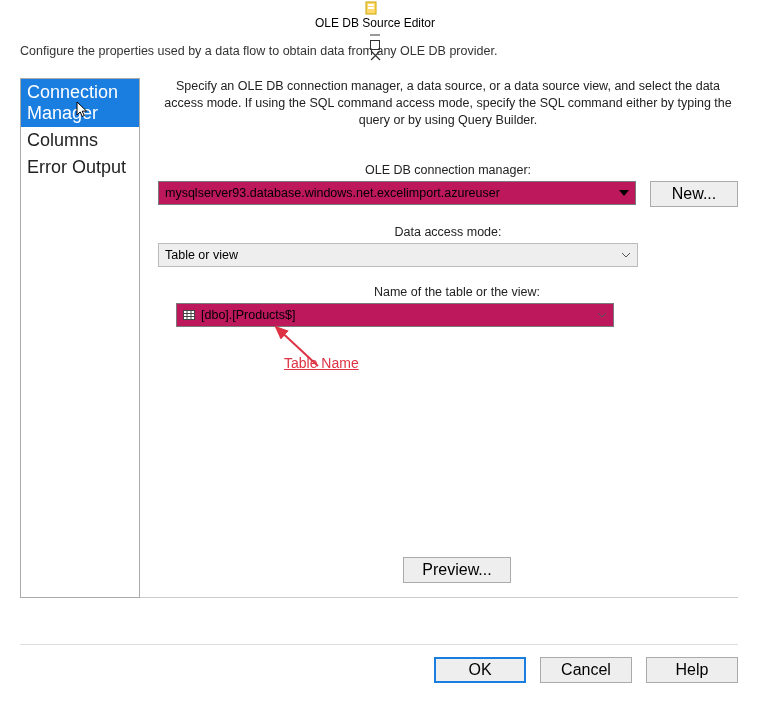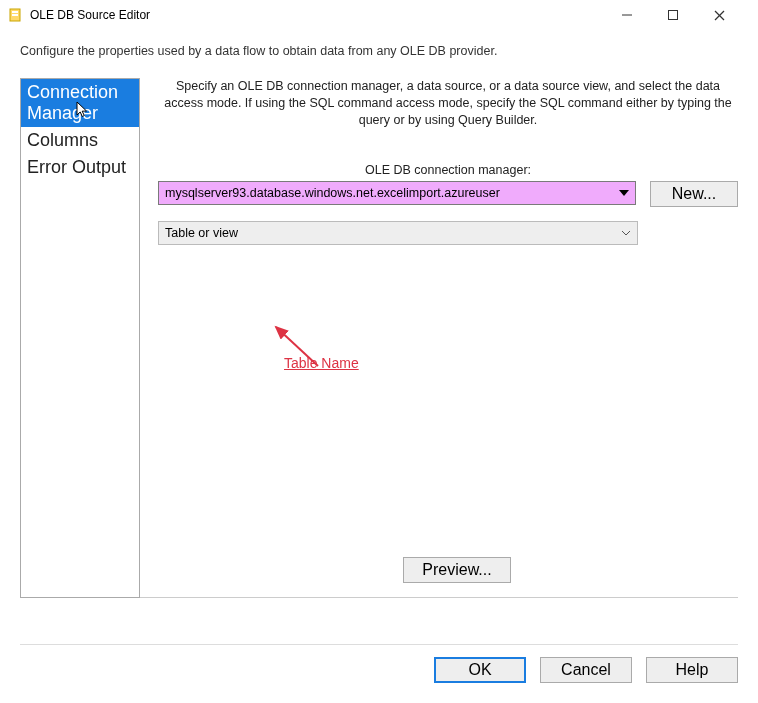--- a/index.html
+++ b/index.html
@@ -11,20 +11,21 @@
   width: 758px;
   height: 703px;
   overflow: hidden;
   position: relative;
 }
 .titlebar {
   display: flex;
   align-items: center;
   height: 30px;
   padding: 0 16px 0 8px;
+  flex-direction: column;
 }
 .titlebar .app-icon {
   width: 16px; height: 16px;
   margin-right: 6px;
   display: inline-flex; align-items: center; justify-content: center;
 }
 .titlebar .title { font-size: 12px; flex: 0 0 auto; }
 .titlebar .spacer { flex: 1; }
 .winbtn {
   width: 46px; height: 30px;
@@ -84,21 +85,21 @@
   display: flex;
   gap: 14px;
   align-items: stretch;
   margin-bottom: 14px;
 }
 .combo {
   position: relative;
   flex: 1;
   height: 24px;
   border: 1px solid #7a7a7a;
-  background: #f0abfc;
+  background: #be185d;
   display: flex;
   align-items: center;
   padding: 0 22px 0 6px;
   font-size: 12.5px;
 }
 .combo.light { border-color:#bbb; background:#eee; }
 .combo .caret {
   position: absolute; right: 6px; top: 50%;
   transform: translateY(-50%);
 }
@@ -199,31 +200,54 @@
     <div class="row">
       <div class="combo">
         <span>mysqlserver93.database.windows.net.excelimport.azureuser</span>
         <span class="caret solid"></span>
       </div>
       <div class="btn">
         <span>New...</span>
       </div>
     </div>
 
+    <div class="label">Data access mode:</div>
     <div class="row">
       <div class="combo light" style="max-width:480px;">
         <span>Table or view</span>
         <span class="caret chev">
           <svg width="10" height="6">
               <polyline points="1,1 5,5 9,1" fill="none" stroke="#555" stroke-width="1"></polyline>
             </svg>
         </span>
       </div>
     </div>
 
+    <div class="subsection">
+      <div class="label">Name of the table or the view:</div>
+      <div class="row">
+        <div class="combo table-combo" style="max-width:438px;">
+          <span class="table-icon">
+            <svg width="12" height="10" viewBox="0 0 12 10">
+              <rect x="0.5" y="0.5" width="11" height="9" fill="#fff" stroke="#444" stroke-width="1"></rect>
+              <line x1="0" y1="3.5" x2="12" y2="3.5" stroke="#444" stroke-width="1"></line>
+              <line x1="0" y1="6.5" x2="12" y2="6.5" stroke="#444" stroke-width="1"></line>
+              <line x1="4" y1="0" x2="4" y2="10" stroke="#444" stroke-width="1"></line>
+              <line x1="8" y1="0" x2="8" y2="10" stroke="#444" stroke-width="1"></line>
+            </svg>
+          </span>
+          <span>[dbo].[Products$]</span>
+          <span class="caret chev">
+            <svg width="10" height="6">
+                <polyline points="1,1 5,5 9,1" fill="none" stroke="#555" stroke-width="1"></polyline>
+              </svg>
+          </span>
+        </div>
+      </div>
+    </div>
 
     <div class="preview-row">
       <div class="btn" style="min-width:104px;margin-top:8px;">
         <span>Preview...</span>
       </div>
     </div>
 
     <div class="arrow-annotation" style="left:128px; top:243px;">
       <svg width="60" height="50">
         <defs>

